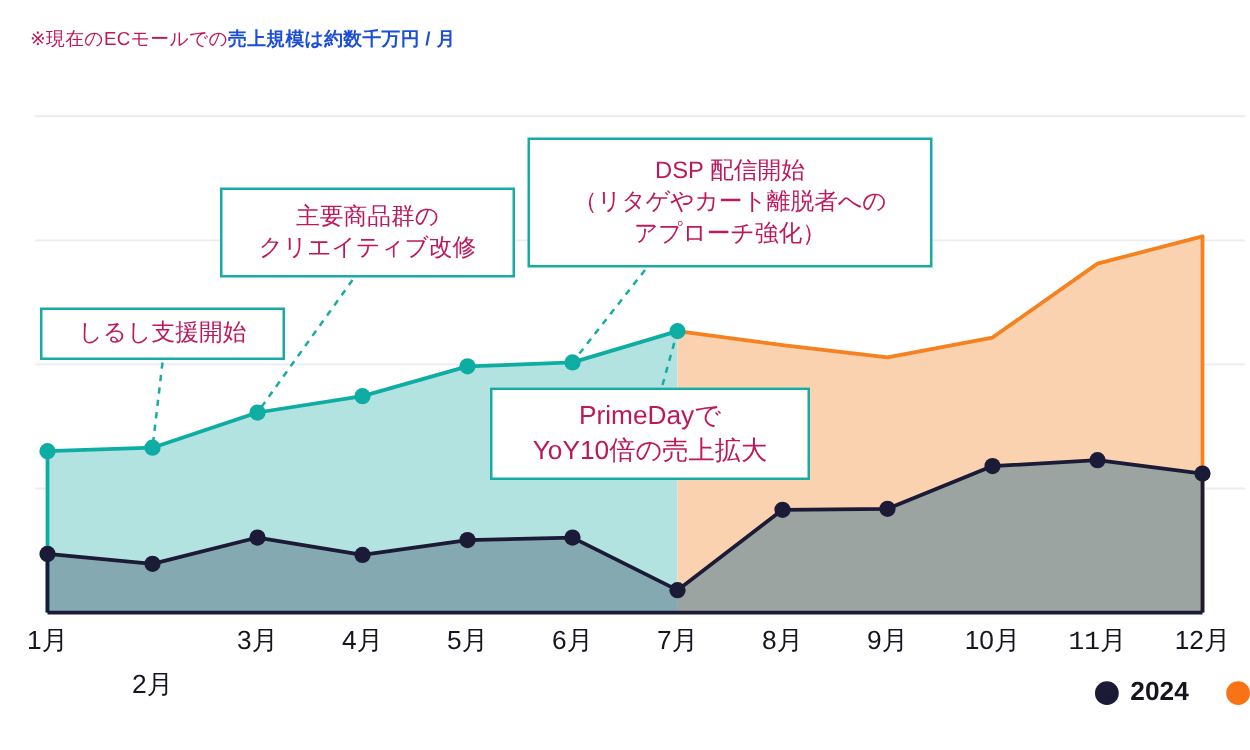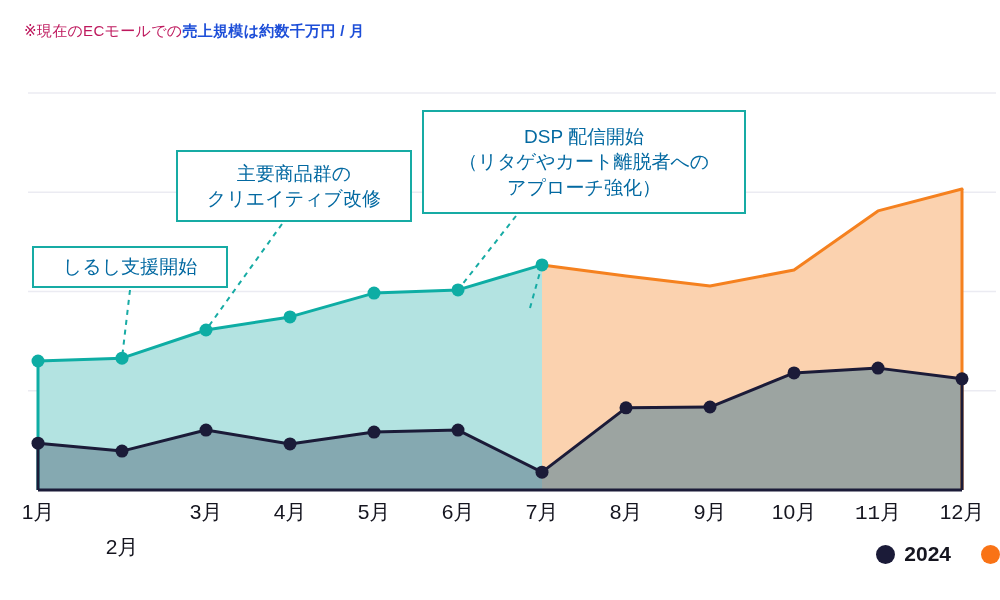--- a/index.html
+++ b/index.html
@@ -28,21 +28,21 @@
 
   
   .callout{
     position:absolute;
     background:#ffffff;
     border:2px solid #17aba4;
     box-sizing:border-box;
     display:flex;flex-direction:column;
     align-items:center;justify-content:center;
     text-align:center;
-    color:#0369a1;
+    color:#be185d;
     line-height:1.32;
     white-space:nowrap;
   }
   .callout span{display:block;}
   #callout-shirushi{left:32px;top:246px;width:196px;height:42px;font-size:19px;}
   #callout-creative{left:176px;top:150px;width:236px;height:72px;font-size:19px;}
   #callout-dsp{left:422px;top:110px;width:324px;height:104px;font-size:19px;}
   #callout-primeday{left:392px;top:310px;width:256px;height:74px;font-size:21px;}
 
   
@@ -124,20 +124,24 @@
     <span>主要商品群の</span>
     <span>クリエイティブ改修</span>
   </div>
 
   <div class="callout" id="callout-dsp">
     <span>DSP 配信開始</span>
     <span>（リタゲやカート離脱者への</span>
     <span>アプローチ強化）</span>
   </div>
 
+  <div class="callout" id="callout-primeday">
+    <span>PrimeDayで</span>
+    <span>YoY10倍の売上拡大</span>
+  </div>
 
   <div class="xlabels" id="xlabels">
       <div class="xl" style="left: 38px;">1月</div>
       <div class="xl" style="left: 122px; margin-top: 35px;">2月</div>
       <div class="xl" style="left: 206px;">3月</div>
       <div class="xl" style="left: 290px;">4月</div>
       <div class="xl" style="left: 374px;">5月</div>
       <div class="xl" style="left: 458px;">6月</div>
       <div class="xl" style="left: 542px;">7月</div>
       <div class="xl" style="left: 626px;">8月</div>

